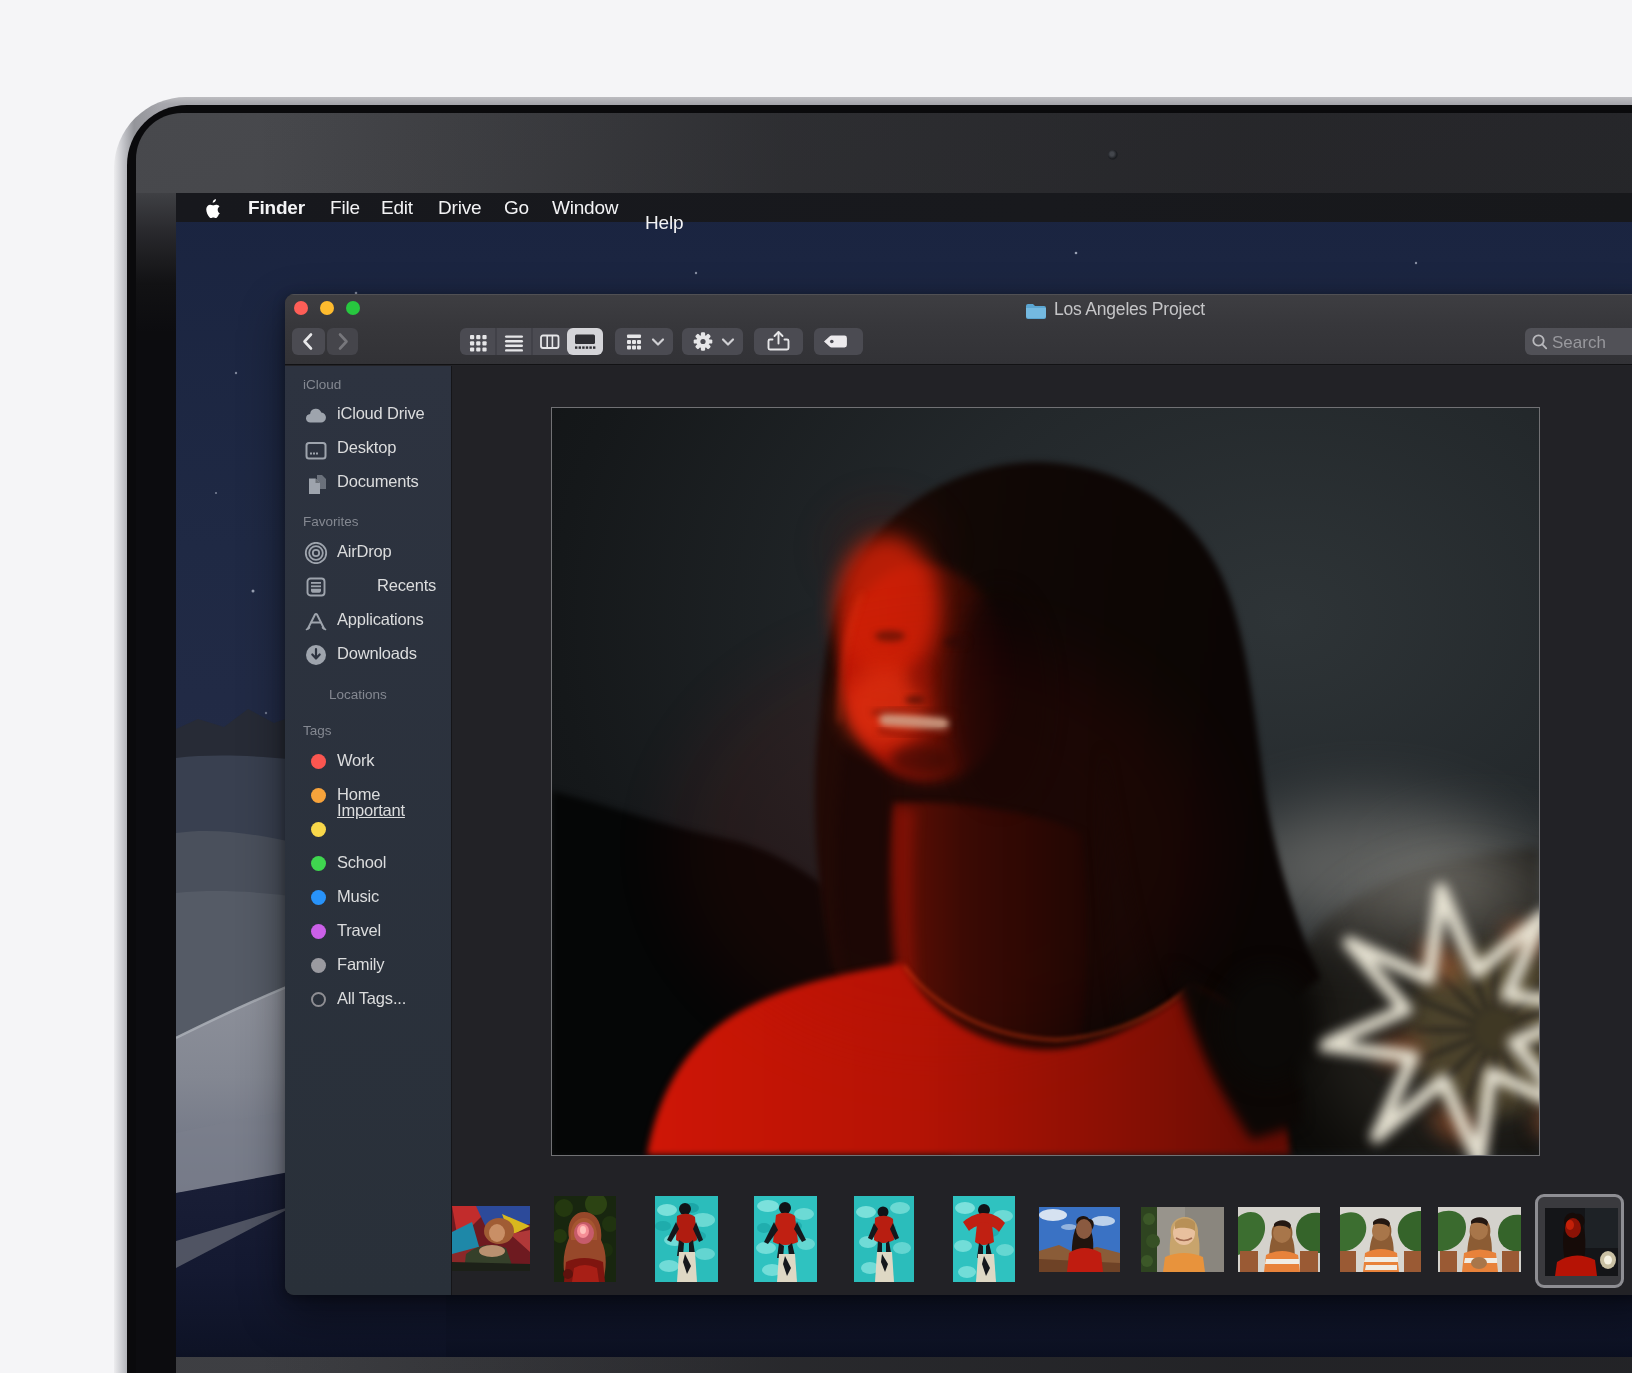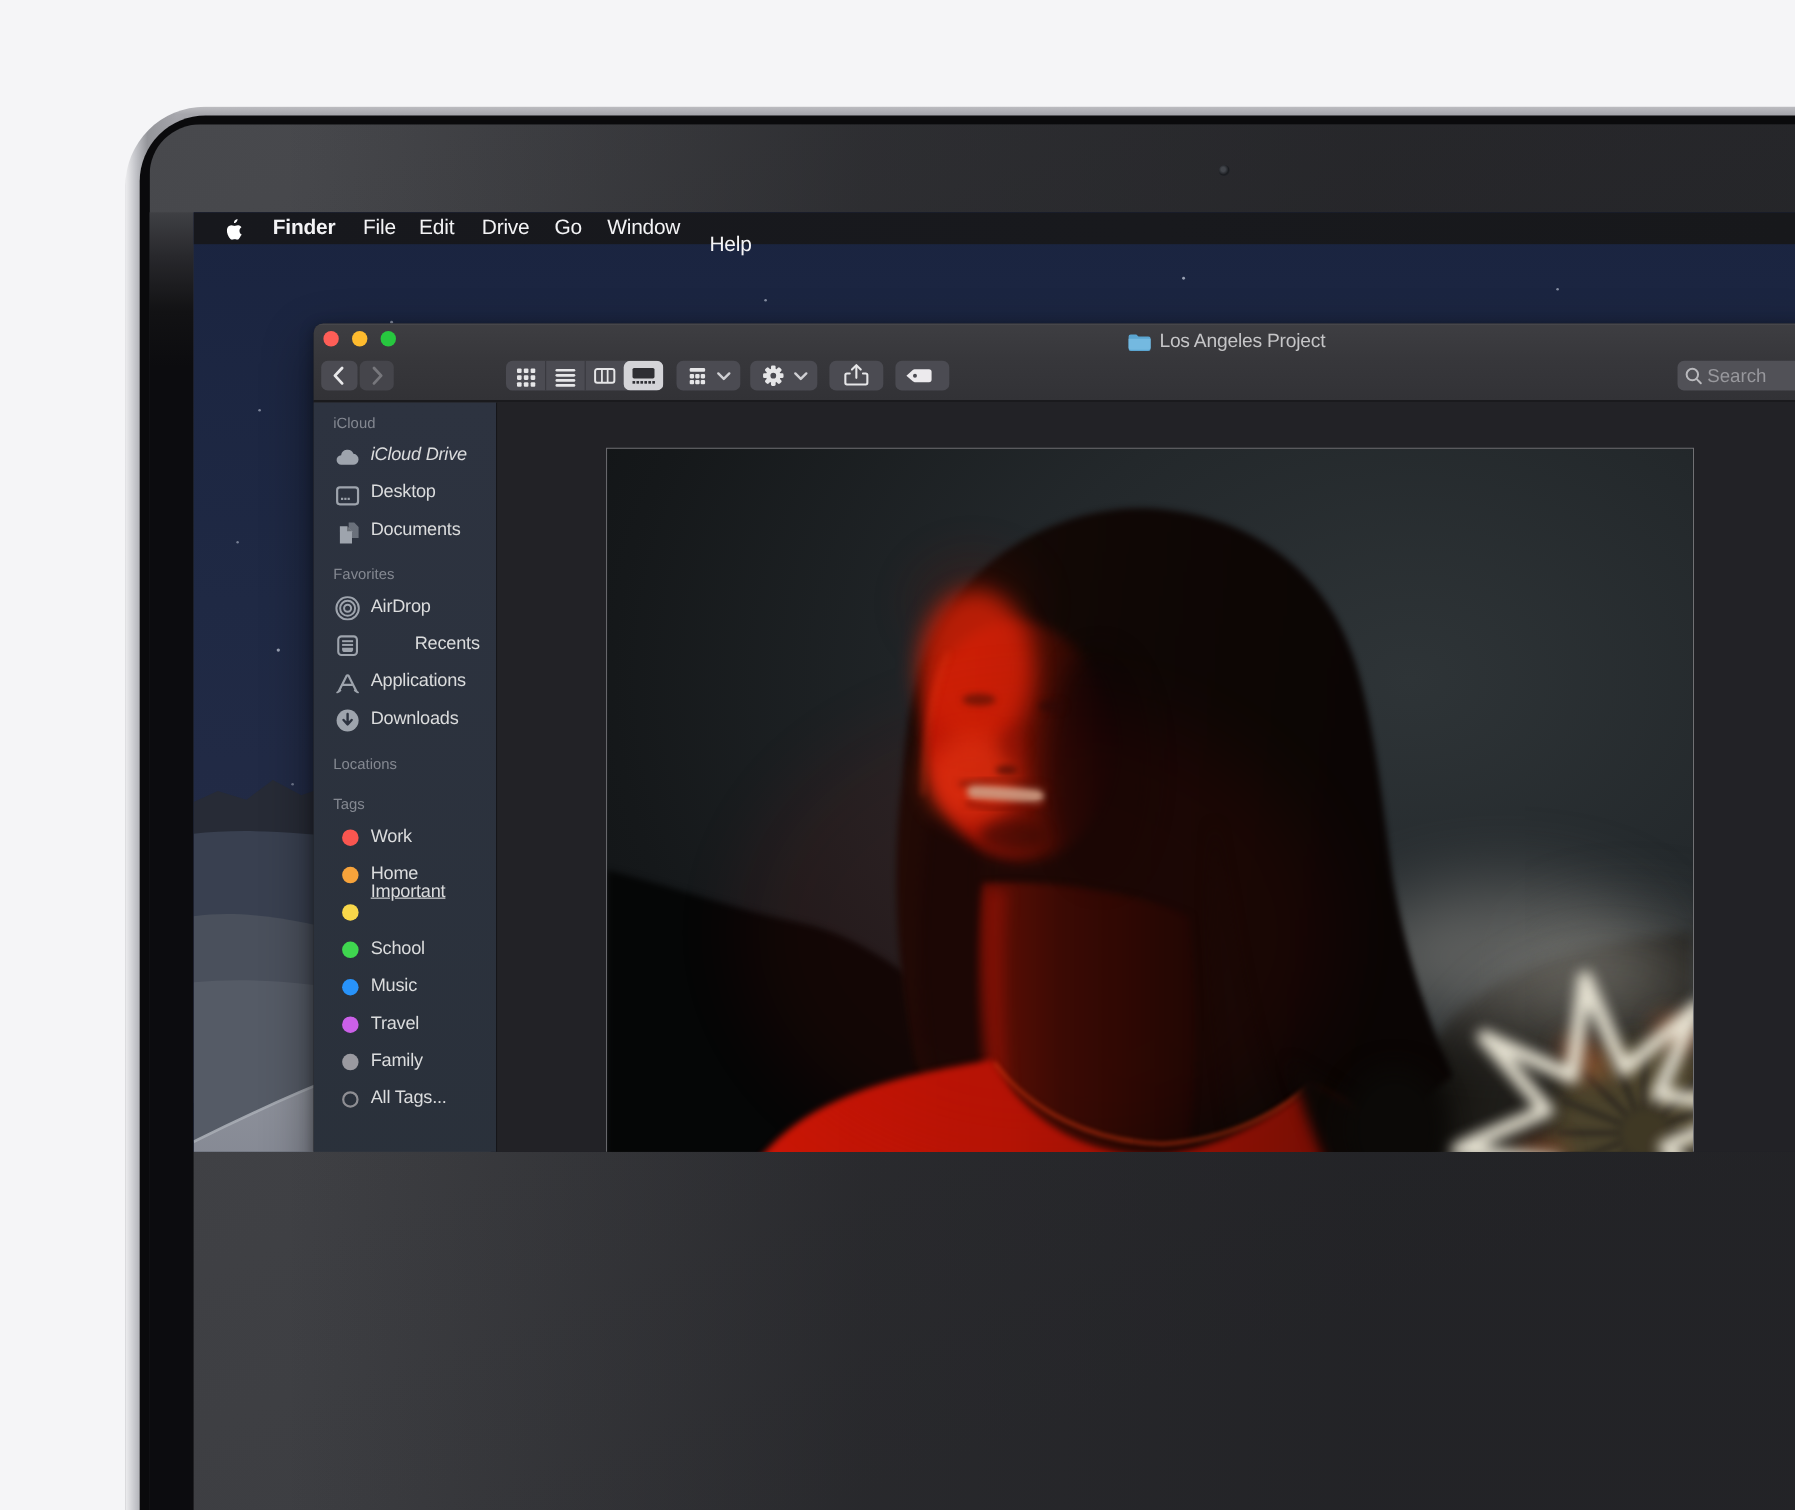--- a/index.html
+++ b/index.html
@@ -18,21 +18,21 @@
   #bezel { position:absolute; left:136px; top:113px; width:1700px; height:1500px;
     border-top-left-radius:46px;
     background:linear-gradient(90deg,rgba(18,18,22,0) 120px,rgba(16,16,19,0.45) 650px,rgba(14,14,17,0.55) 1100px),
                linear-gradient(160deg,#48494d 0%,#424347 30%,#3c3d41 70%); }
 
   #bezelL { position:absolute; left:136px; top:193px; width:40px; height:1180px;
     background:linear-gradient(180deg,#3f4044 0,#28282c 40px,#121214 90px,#0c0c0f 140px); }
   #cam { position:absolute; left:1108px; top:150px; width:10px; height:10px; border-radius:50%;
     background:radial-gradient(circle at 40% 40%, #43464c 0 22%, #1a1c20 58%, #33343a 100%); }
   
-  #screen { position:absolute; left:176px; top:193px; width:1456px; height:854px; overflow:hidden; background:#131b32; }
+  #screen { position:absolute; left:176px; top:193px; width:1456px; height:1164px; overflow:hidden; background:#131b32; }
 
   
   #menubar { position:absolute; left:0; top:0; width:1456px; height:29px; background:linear-gradient(90deg,#17181d 0,#18191d 60%,#17181b 100%); z-index:5; }
   #menubar span { position:absolute; top:0; line-height:29px; color:#f3f3f5; font-size:19px; letter-spacing:-0.2px; }
   
   #win { position:absolute; left:109px; top:101px; width:1372px; height:1001px;
     border-radius:9px; z-index:6;
     box-shadow:0 18px 45px rgba(0,0,0,.45), 0 3px 12px rgba(0,0,0,.35);
     overflow:hidden; background:#232327; }
   #titlebar { position:absolute; left:0; top:0; width:100%; height:71px;
@@ -250,21 +250,21 @@
             <path d="M17.3,16.4 L21.2,20.4" stroke="#b9b9bd" stroke-width="1.8" stroke-linecap="round"></path>
             <text x="27" y="19.5" font-family="Liberation Sans, sans-serif" font-size="17" fill="#98989d">Search</text>
           </svg>
         </div>
       </div>
       <div id="sidebar">
         <div class="shead" style="top:11px;">iCloud</div>
         <svg class="sicon" style="top:40px;" viewBox="0 0 24 22">
             <path fill="#9ea4ad" d="M6.5,16.5 a4.3,4.3 0 0 1 -0.4,-8.6 a5.8,5.8 0 0 1 11.2,-1.3 a4.9,4.9 0 0 1 -0.6,9.9 Z"></path>
           </svg>
-        <div class="srow" style="top:38px;font-style:italic;">iCloud Drive</div>
+        <div class="srow" style="top:38px;">iCloud Drive</div>
         <svg class="sicon" style="top:74px;" viewBox="0 0 24 22">
             <rect x="2.5" y="3" width="19" height="15.5" rx="2.5" fill="none" stroke="#9ea4ad" stroke-width="2"></rect>
             <g fill="#9ea4ad">
               <rect x="6" y="12.5" width="2" height="2"></rect>
               <rect x="9" y="12.5" width="2" height="2"></rect>
               <rect x="12" y="12.5" width="2" height="2"></rect>
             </g>
           </svg>
         <div class="srow" style="top:72px;">Desktop</div>
         <svg class="sicon" style="top:108px;" viewBox="0 0 24 22">
@@ -300,21 +300,21 @@
               <path d="M2.5,19.5 l3,-1.8"></path>
               <path d="M21.5,19.5 l-3,-1.8"></path>
             </g>
           </svg>
         <div class="srow" style="top:244px;">Applications</div>
         <svg class="sicon" style="top:278px;" viewBox="0 0 24 22">
             <circle cx="12" cy="11" r="10" fill="#9ea4ad"></circle>
             <path d="M12,5 v9 M8.3,10.5 L12,14.5 L15.7,10.5" stroke="#2d3340" stroke-width="2.2" fill="none" stroke-linecap="round" stroke-linejoin="round"></path>
           </svg>
         <div class="srow" style="top:278px;">Downloads</div>
-        <div class="shead" style="top:321px;">Locations</div>
+        <div class="shead" style="top:321px;margin-left:26px;">Locations</div>
         <div class="shead" style="top:357px;">Tags</div>
         <div class="sdot" style="top:388px;background:#fa5650;"></div>
           <div class="srow" style="top:385px;">Work</div>
         <div class="sdot" style="top:422px;background:#f7a33b;"></div>
           <div class="srow" style="top:419px;">Home</div>
         <div class="sdot" style="top:456px;background:#f8d74a;"></div>
           <div class="srow" style="top:435px;text-decoration:underline;">Important</div>
         <div class="sdot" style="top:490px;background:#3fd64f;"></div>
           <div class="srow" style="top:487px;">School</div>
         <div class="sdot" style="top:524px;background:#2893fa;"></div>

